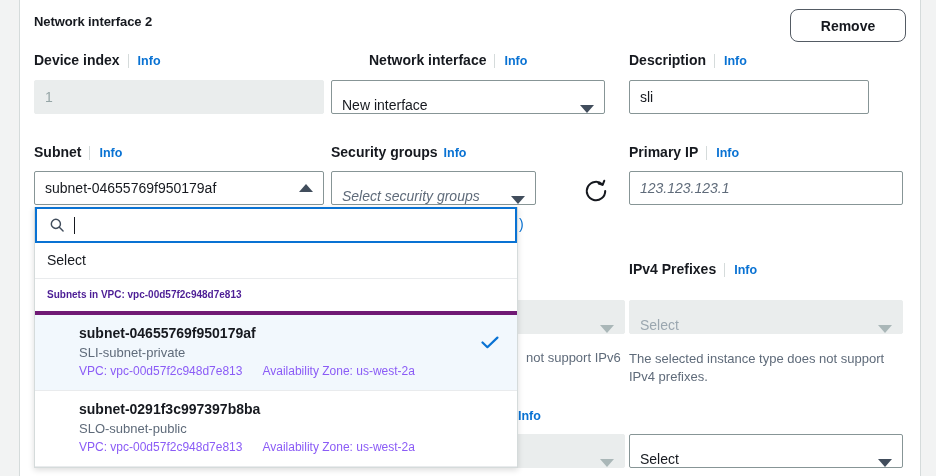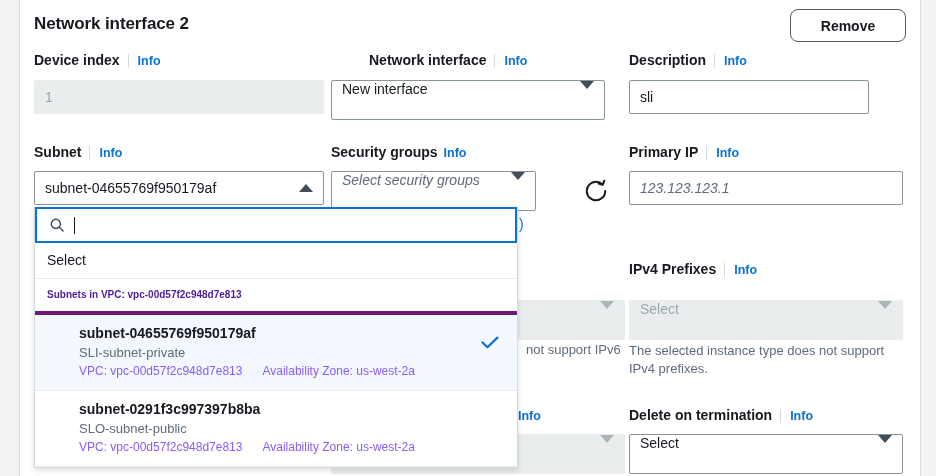--- a/index.html
+++ b/index.html
@@ -27,21 +27,21 @@
   #panel {
     position: absolute; left: 19px; top: 0; width: 902px; height: 476px;
     background: #ffffff;
     border-left: 1px solid #d5dbdb;
     border-right: 1px solid #d5dbdb;
   }
 
   
   #panel-title {
     position: absolute; left: 14px; top: 14px;
-    font-size: 17px; font-weight: bold; color: #16191f;
+    font-size: 13px; font-weight: bold; color: #16191f;
     letter-spacing: -0.1px;
   }
   #remove-button {
     position: absolute; left: 770px; top: 9px;
     width: 116px; height: 33px;
     background: #ffffff;
     border: 1px solid #545b64;
     border-radius: 8px;
     color: #16191f;
     font-family: "Liberation Sans", sans-serif;
@@ -82,25 +82,25 @@
   .textbox::placeholder { color: #5f6b7a; font-style: italic; }
 
   .textbox.disabled {
     background: #eaeded;
     border-color: #eaeded;
     color: #95a5a6;
   }
 
   .selectbox {
     position: absolute;
-    height: 40px;
+    height: 34px;
     background: #ffffff;
     border: 1px solid #879596;
     border-radius: 2px;
-    display: flex; align-items: flex-start;
+    display: flex; align-items: flex-end;
     padding: 0 10px;
     cursor: pointer;
     font-size: 14px;
     color: #16191f;
   }
   .selectbox .sel-text { flex: 1; white-space: nowrap; overflow: hidden; }
   .selectbox .sel-text.placeholder { color: #5f6b7a; font-style: italic; }
   .selectbox .caret {
     width: 0; height: 0;
     border-left: 7px solid transparent;
@@ -109,21 +109,21 @@
     margin-left: 8px;
   }
   .selectbox.disabled {
     background: #eaeded; border-color: #eaeded; cursor: default;
   }
   .selectbox.disabled .sel-text { color: #9ba7b0; font-style: normal; }
   .selectbox.disabled .caret { border-top-color: #aab7b8; }
 
   .help-text {
     position: absolute;
-    font-size: 13px; color: #5f6b7a; line-height: 18px;
+    font-size: 13px; color: #5f6b7a; line-height: 18px; margin-top: 8px;
   }
 
   
   #subnet-trigger {
     position: absolute; left: 14px; top: 171px;
     width: 290px; height: 34px;
     background: #ffffff;
     border: 1px solid #879596;
     border-radius: 2px;
     display: flex; align-items: center; padding: 0 10px;
@@ -279,23 +279,20 @@
   <div class="help-text" style="left:609px; top:342px; width:270px;">The selected instance type does not support IPv4 prefixes.</div>
 
   <div class="field-label" style="left:498px; top:407px;">
     <span class="info-link no-rule" style="margin-left:0;">Info</span>
   </div>
   <div class="selectbox disabled" style="left:311px; top:434px; width:294px;">
     <span class="sel-text"></span>
     <span class="caret"></span>
   </div>
 
-  <div class="field-label" style="left:609px; top:407px;">
-    <span>Delete on termination</span><span class="info-link">Info</span>
-  </div>
   <div class="selectbox" style="left:609px; top:434px; width:274px;">
     <span class="sel-text">Select</span>
     <span class="caret"></span>
   </div>
 
   <div id="subnet-trigger">
     <span class="sel-text">subnet-04655769f950179af</span>
     <span class="caret-up"></span>
   </div>
 

